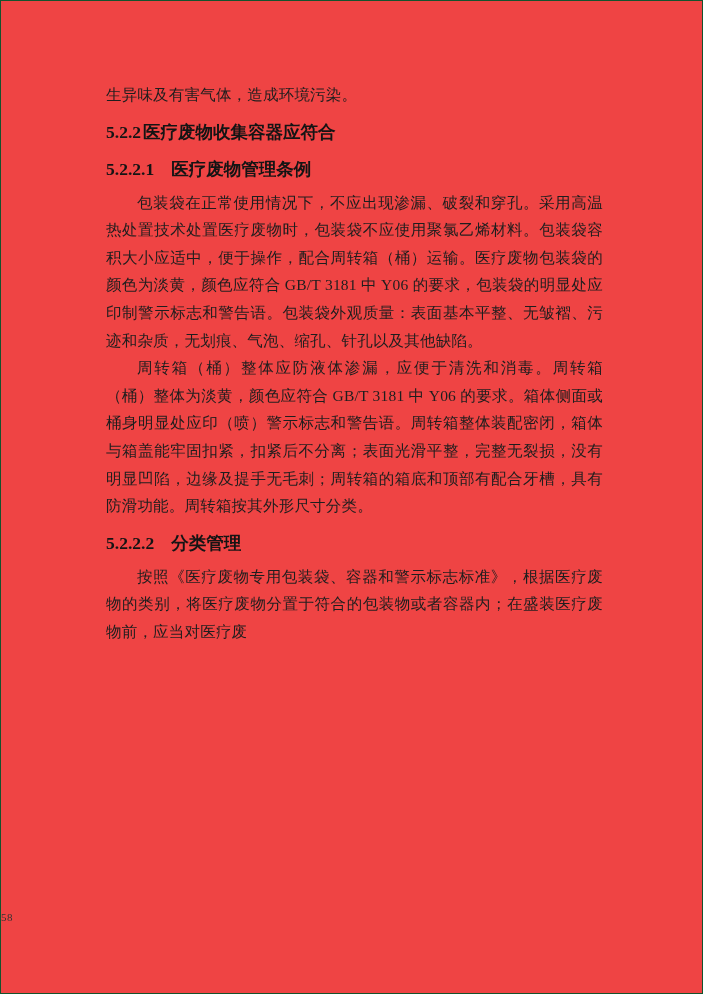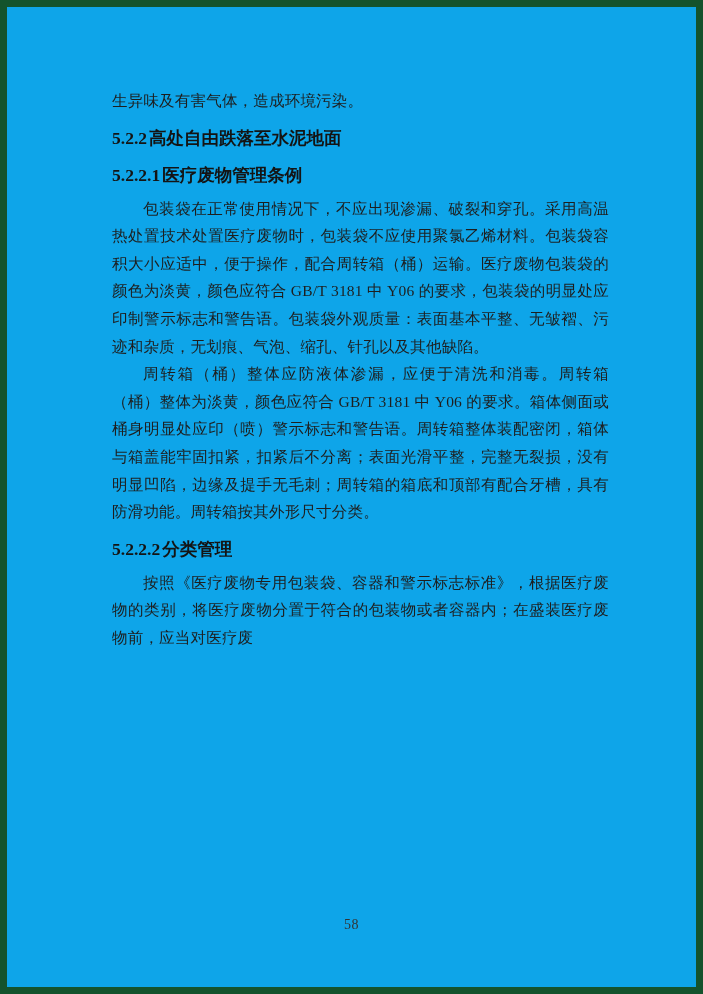--- a/index.html
+++ b/index.html
@@ -4,23 +4,23 @@
 <style>
   html, body {
     margin: 0;
     padding: 0;
     background: #ffffff;
   }
   .scan-page {
     position: relative;
     width: 703px;
     height: 994px;
-    background: #0ea5e9;
+    background: #ef4444;
     box-sizing: border-box;
-    border: 7px solid #14532d;
+    border: 1px solid #14532d;
     font-family: "Liberation Serif", "DejaVu Serif", serif;
     color: #1e1e1e;
     overflow: hidden;
   }
   .content {
     position: absolute;
     left: 105px;
     top: 80px;
     width: 497px;
   }
@@ -36,42 +36,41 @@
     text-indent: 0;
   }
   h2.heading-l2, h3.heading-l3 {
     margin: 9px 0 6px 0;
     font-size: 17.5px;
     line-height: 28px;
     font-weight: bold;
     color: #141414;
   }
   .h-num { margin-right: 2px; }
-  .h-num.wide { margin-right: 2px; }
+  .h-num.wide { margin-right: 17px; }
   .footer-pagenum {
     position: absolute;
     left: 0;
     right: 0;
     top: 910px;
-    text-align: center;
-    font-size: 14px;
+    font-size: 11px;
     color: #333333;
     letter-spacing: 0.5px;
   }
 </style>
 </head>
 <body>
 
 <div class="scan-page">
   <div class="content">
 
     <p class="body-text no-indent">生异味及有害气体，造成环境污染。</p>
 
     <h2 class="heading-l2">
-      <span class="h-num">5.2.2</span><span>高处自由跌落至水泥地面</span>
+      <span class="h-num">5.2.2</span><span>医疗废物收集容器应符合</span>
     </h2>
 
 
     <h3 class="heading-l3">
       <span class="h-num wide">5.2.2.1</span><span>医疗废物管理条例</span>
     </h3>
 
 
     <p class="body-text">包装袋在正常使用情况下，不应出现渗漏、破裂和穿孔。采用高温热处置技术处置医疗废物时，包装袋不应使用聚氯乙烯材料。包装袋容积大小应适中，便于操作，配合周转箱（桶）运输。医疗废物包装袋的颜色为淡黄，颜色应符合 GB/T 3181 中 Y06 的要求，包装袋的明显处应印制警示标志和警告语。包装袋外观质量：表面基本平整、无皱褶、污迹和杂质，无划痕、气泡、缩孔、针孔以及其他缺陷。</p>
 

